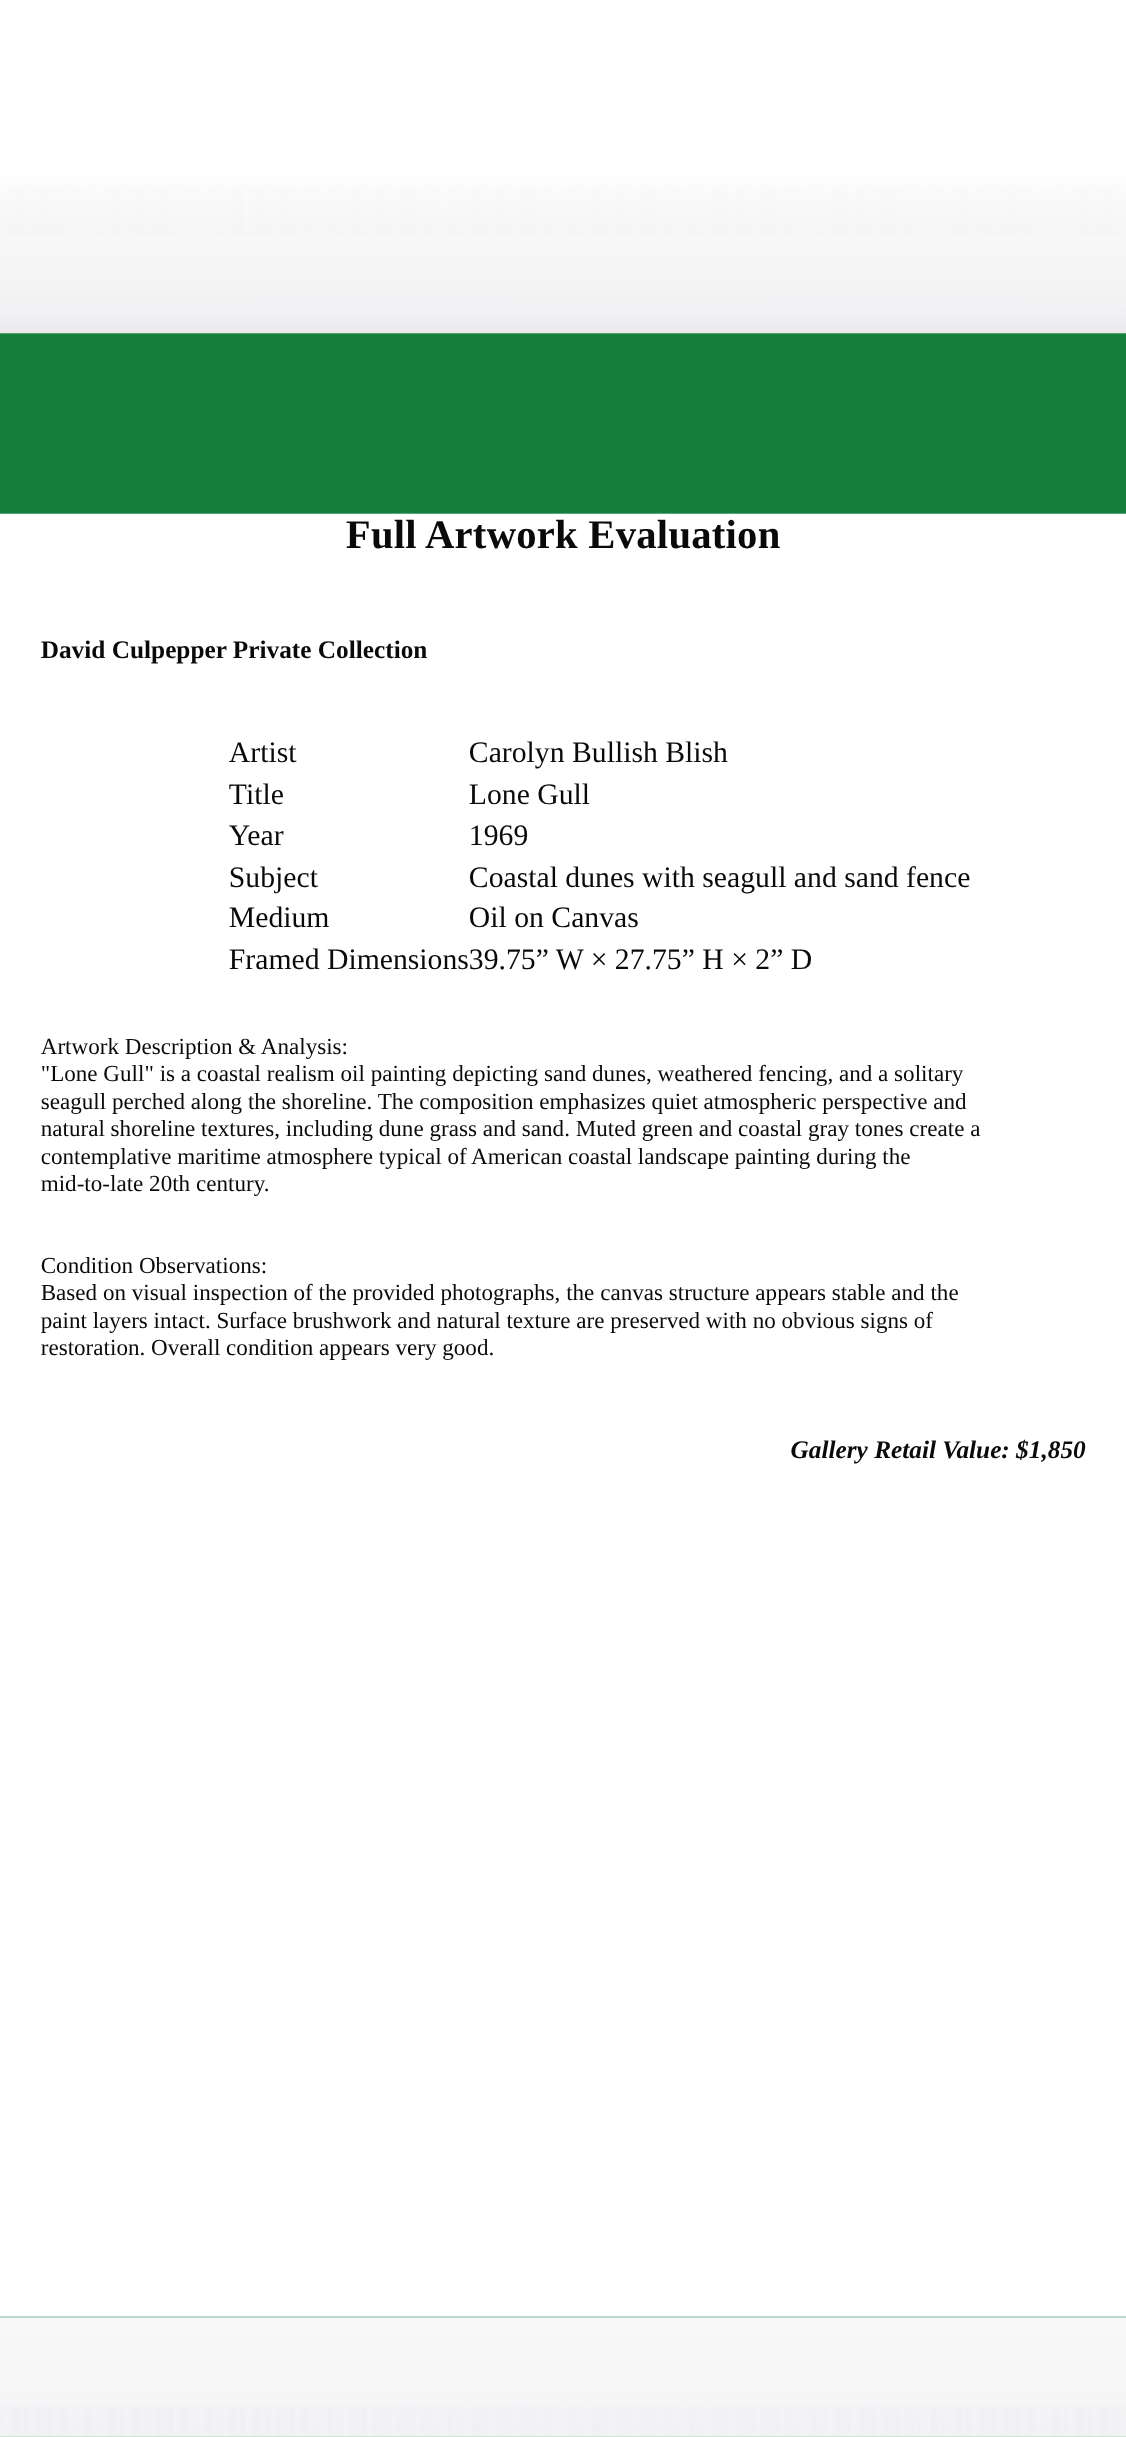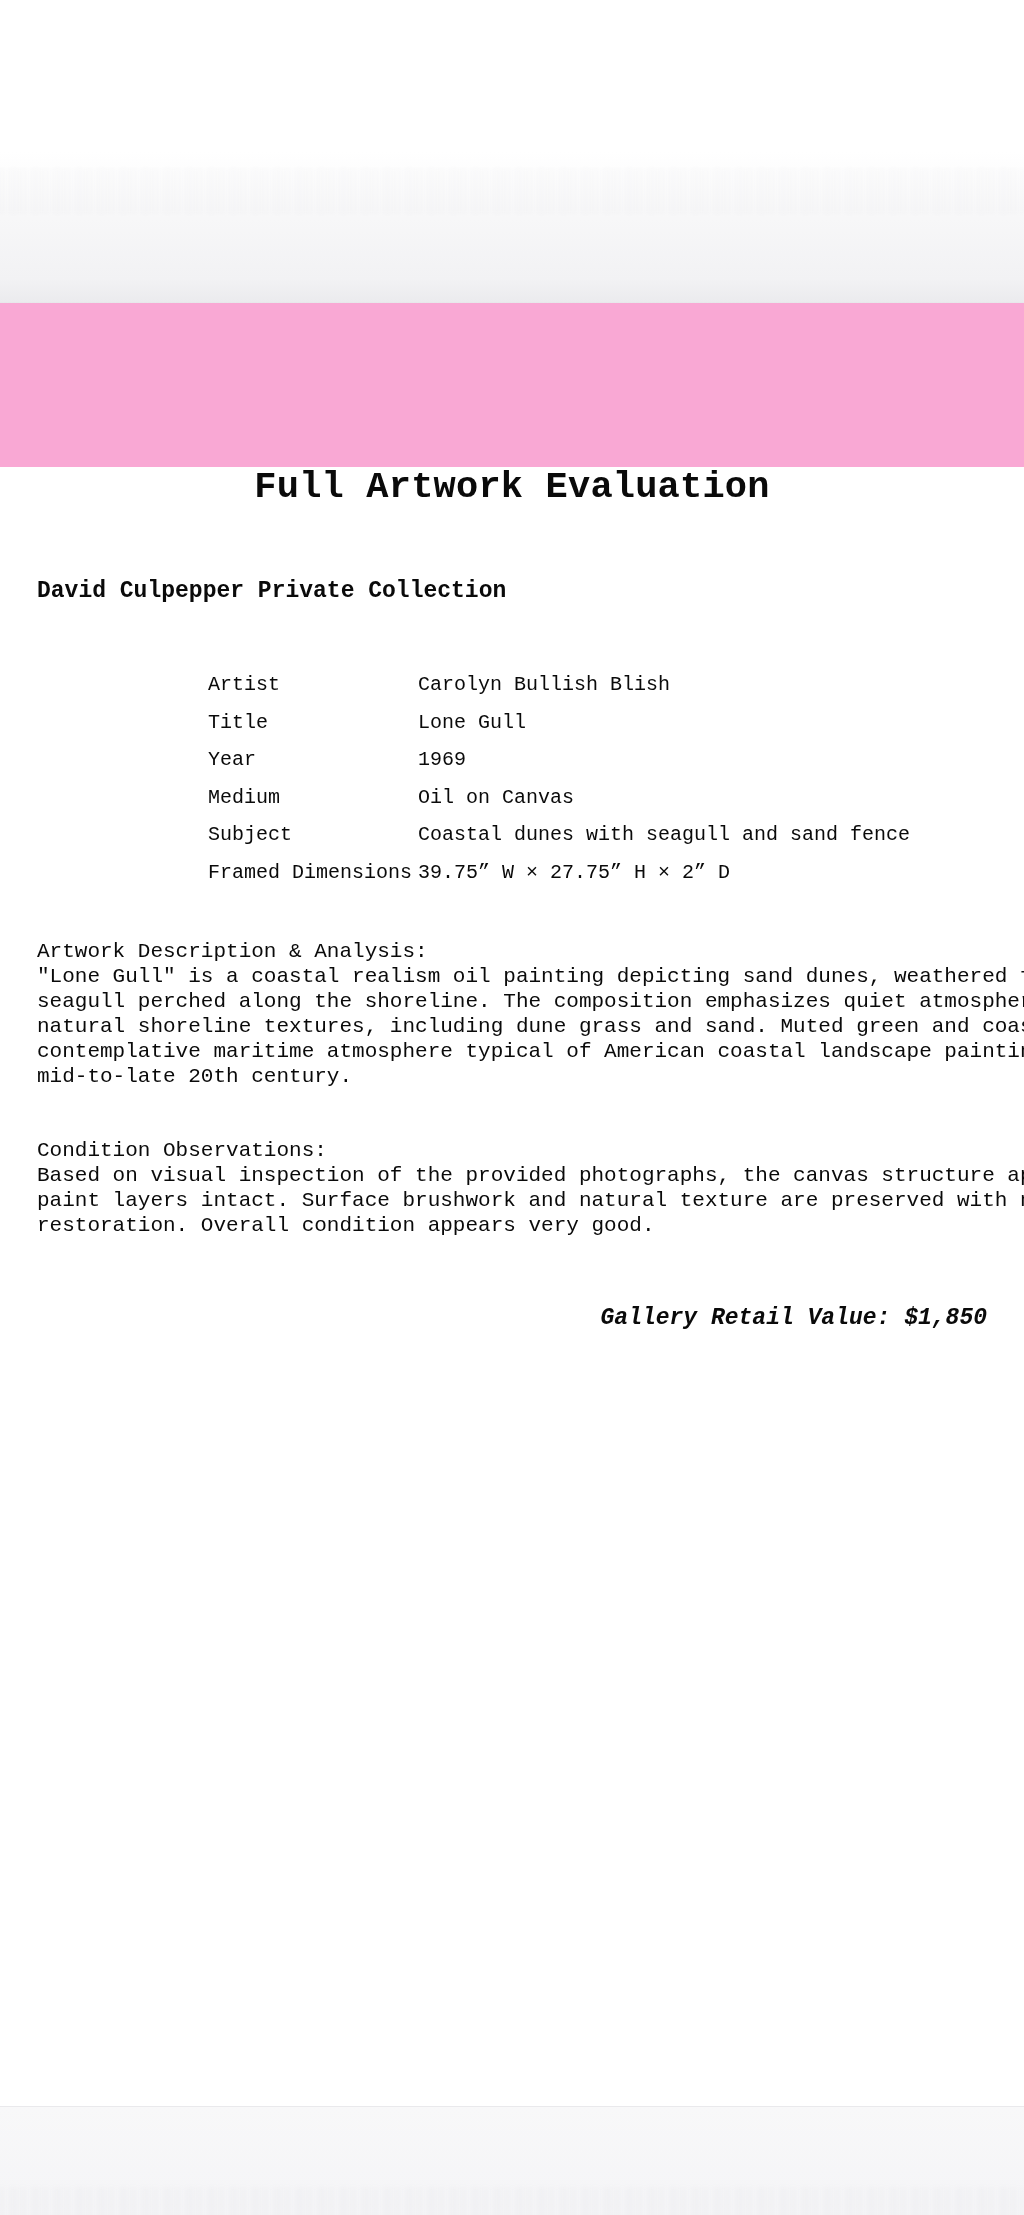--- a/index.html
+++ b/index.html
@@ -1,23 +1,23 @@
 <!DOCTYPE html>
 <html><head>
 <meta charset="utf-8">
 <style>
   * { margin: 0; padding: 0; box-sizing: border-box; }
   html, body { background: #ffffff; }
   .canvas {
     position: relative;
     width: 1024px;
     height: 2215px;
-    background: #f9a8d4;
+    background: #15803d;
     overflow: hidden;
-    font-family: Liberation Mono, monospace;
+    font-family: Liberation Serif, serif;
     color: #0a0a0a;
   }
   
   .gap-top {
     height: 303px;
     background: linear-gradient(to bottom,
       #ffffff 0%, #ffffff 50%,
       #f7f7f8 72%, #f2f2f4 92%, #ebebee 99.6%, #e6e6e9 100%);
   }
   .gap-top .noise, .gap-bottom .noise {
@@ -55,21 +55,21 @@
     font-size: 23px;
     line-height: 36px;
     font-weight: bold;
   }
   table.details {
     margin-top: 57px;
     margin-left: 171px;
     border-collapse: collapse;
   }
   table.details td {
-    font-size: 20px;
+    font-size: 27px;
     line-height: 25px;
     padding: 6px 0 6.5px 0;
     white-space: pre;
     vertical-align: top;
   }
   table.details td.label { width: 210px; }
   .section-heading, .para {
     font-size: 21px;
     line-height: 25px;
     white-space: pre;
@@ -108,26 +108,26 @@
         </tr>
         <tr>
           <td class="label">Title</td>
           <td class="value">Lone Gull</td>
         </tr>
         <tr>
           <td class="label">Year</td>
           <td class="value">1969</td>
         </tr>
         <tr>
+          <td class="label">Subject</td>
+          <td class="value">Coastal dunes with seagull and sand fence</td>
+        </tr>
+        <tr>
           <td class="label">Medium</td>
           <td class="value">Oil on Canvas</td>
-        </tr>
-        <tr>
-          <td class="label">Subject</td>
-          <td class="value">Coastal dunes with seagull and sand fence</td>
         </tr>
         <tr>
           <td class="label">Framed Dimensions</td>
           <td class="value">39.75” W × 27.75” H × 2” D</td>
         </tr>
       </tbody>
     </table>
 
     <div class="section-desc">
       <div class="section-heading">Artwork Description &amp; Analysis:</div>

